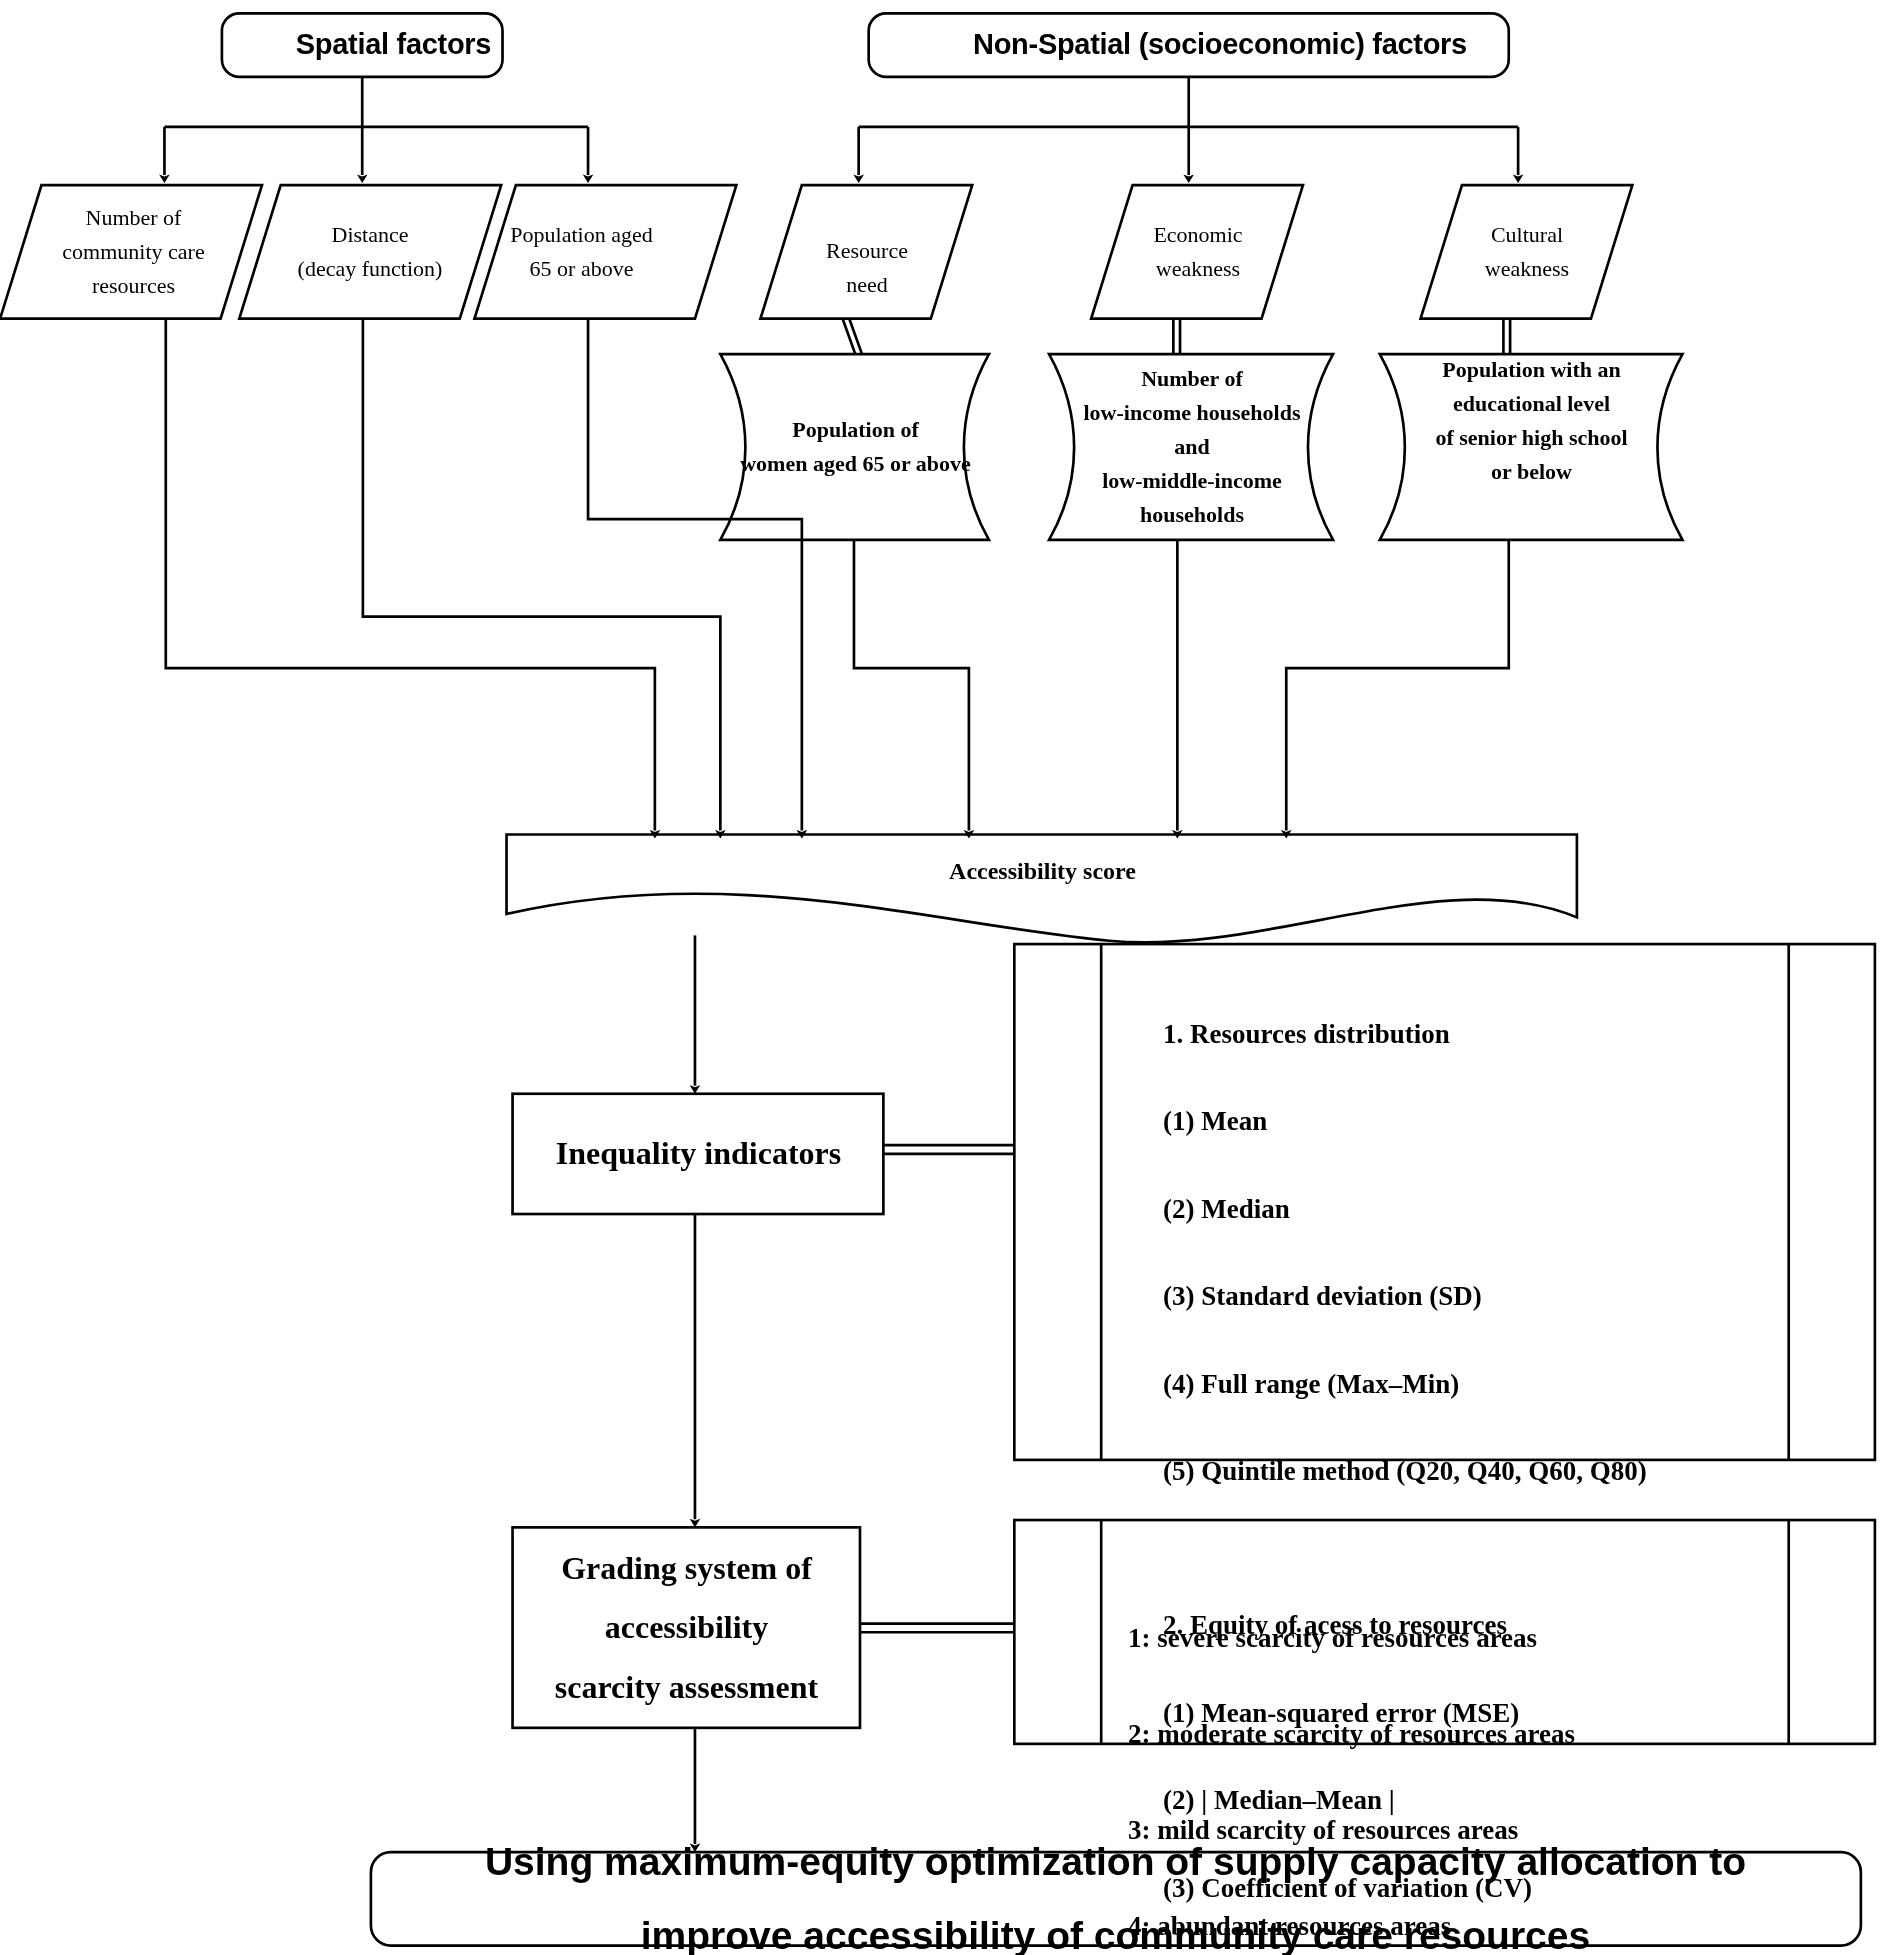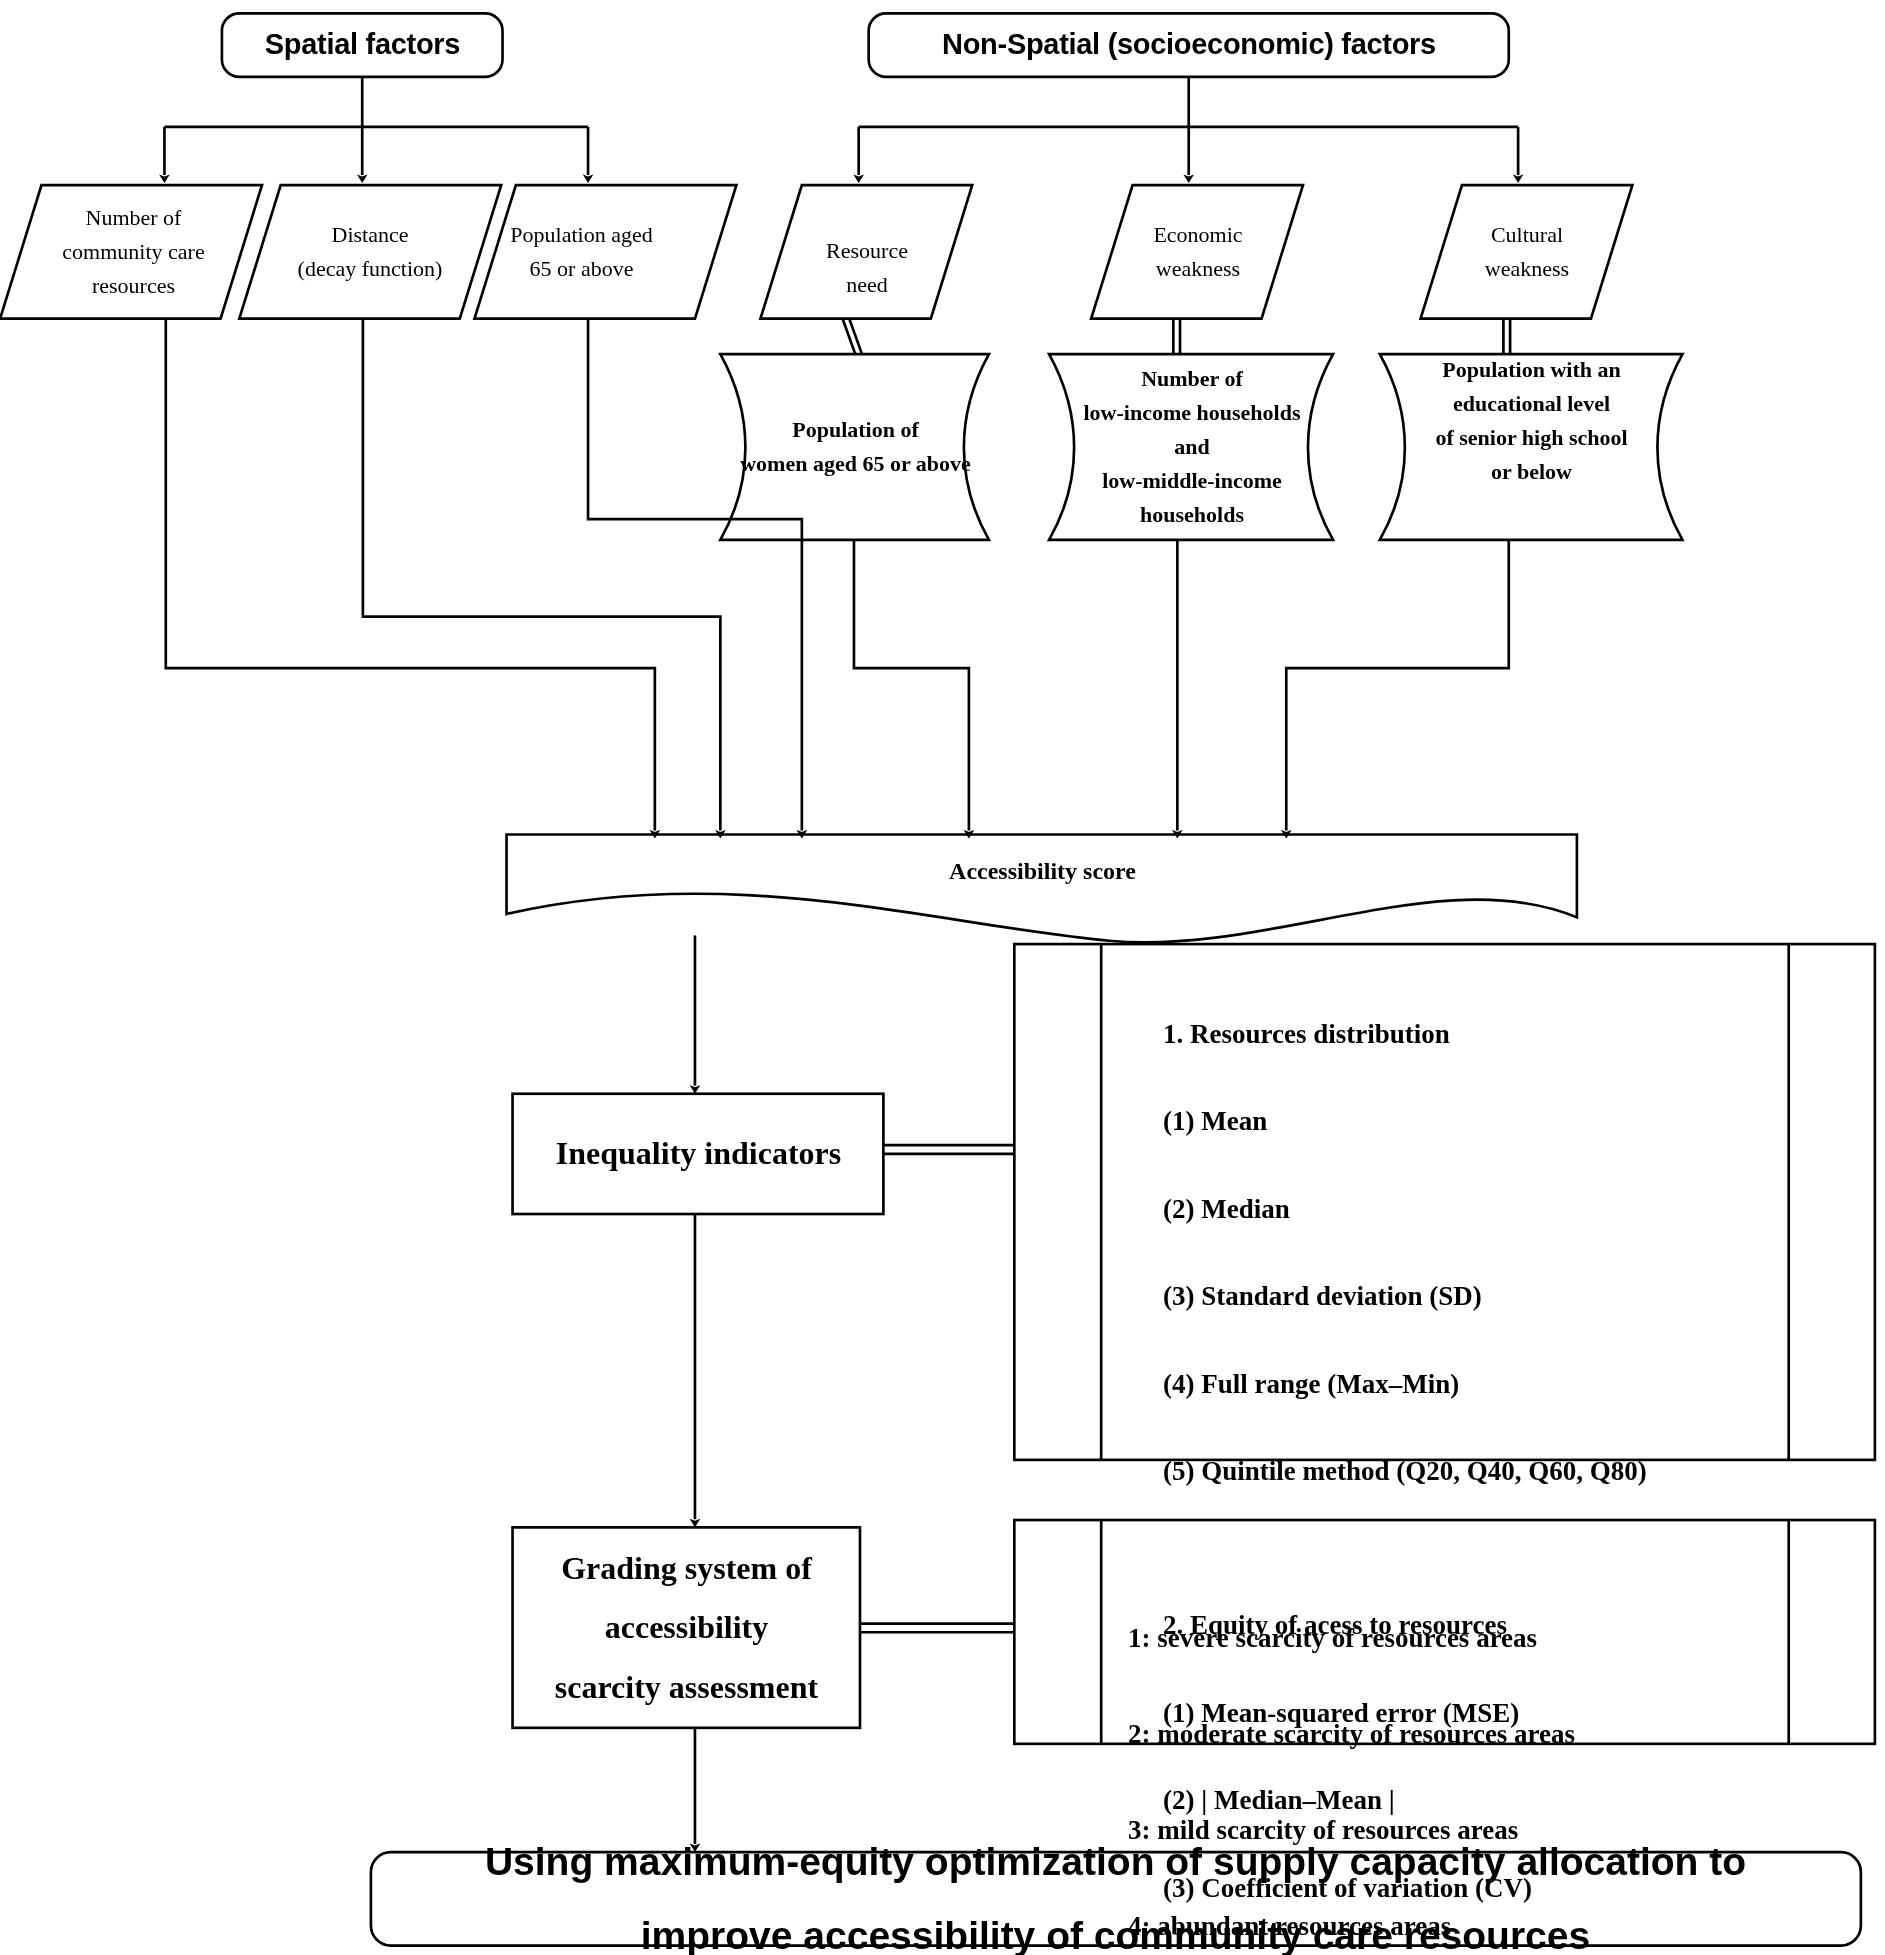--- a/index.html
+++ b/index.html
@@ -24,20 +24,21 @@
     color:#000;
     white-space:pre-line;
     line-height:1.55;
     pointer-events:auto;
   }
   .terminator-label{
     font-family:"Liberation Sans", sans-serif;
     font-weight:bold;
     font-size:29px;
     letter-spacing:-0.3px;
+    margin-left:31px;
   }
   .para-label{
     font-family:"Liberation Serif", serif;
     font-size:22px;
   }
   .doc-label{
     font-family:"Liberation Serif", serif;
     font-weight:bold;
     font-size:22px;
   }

